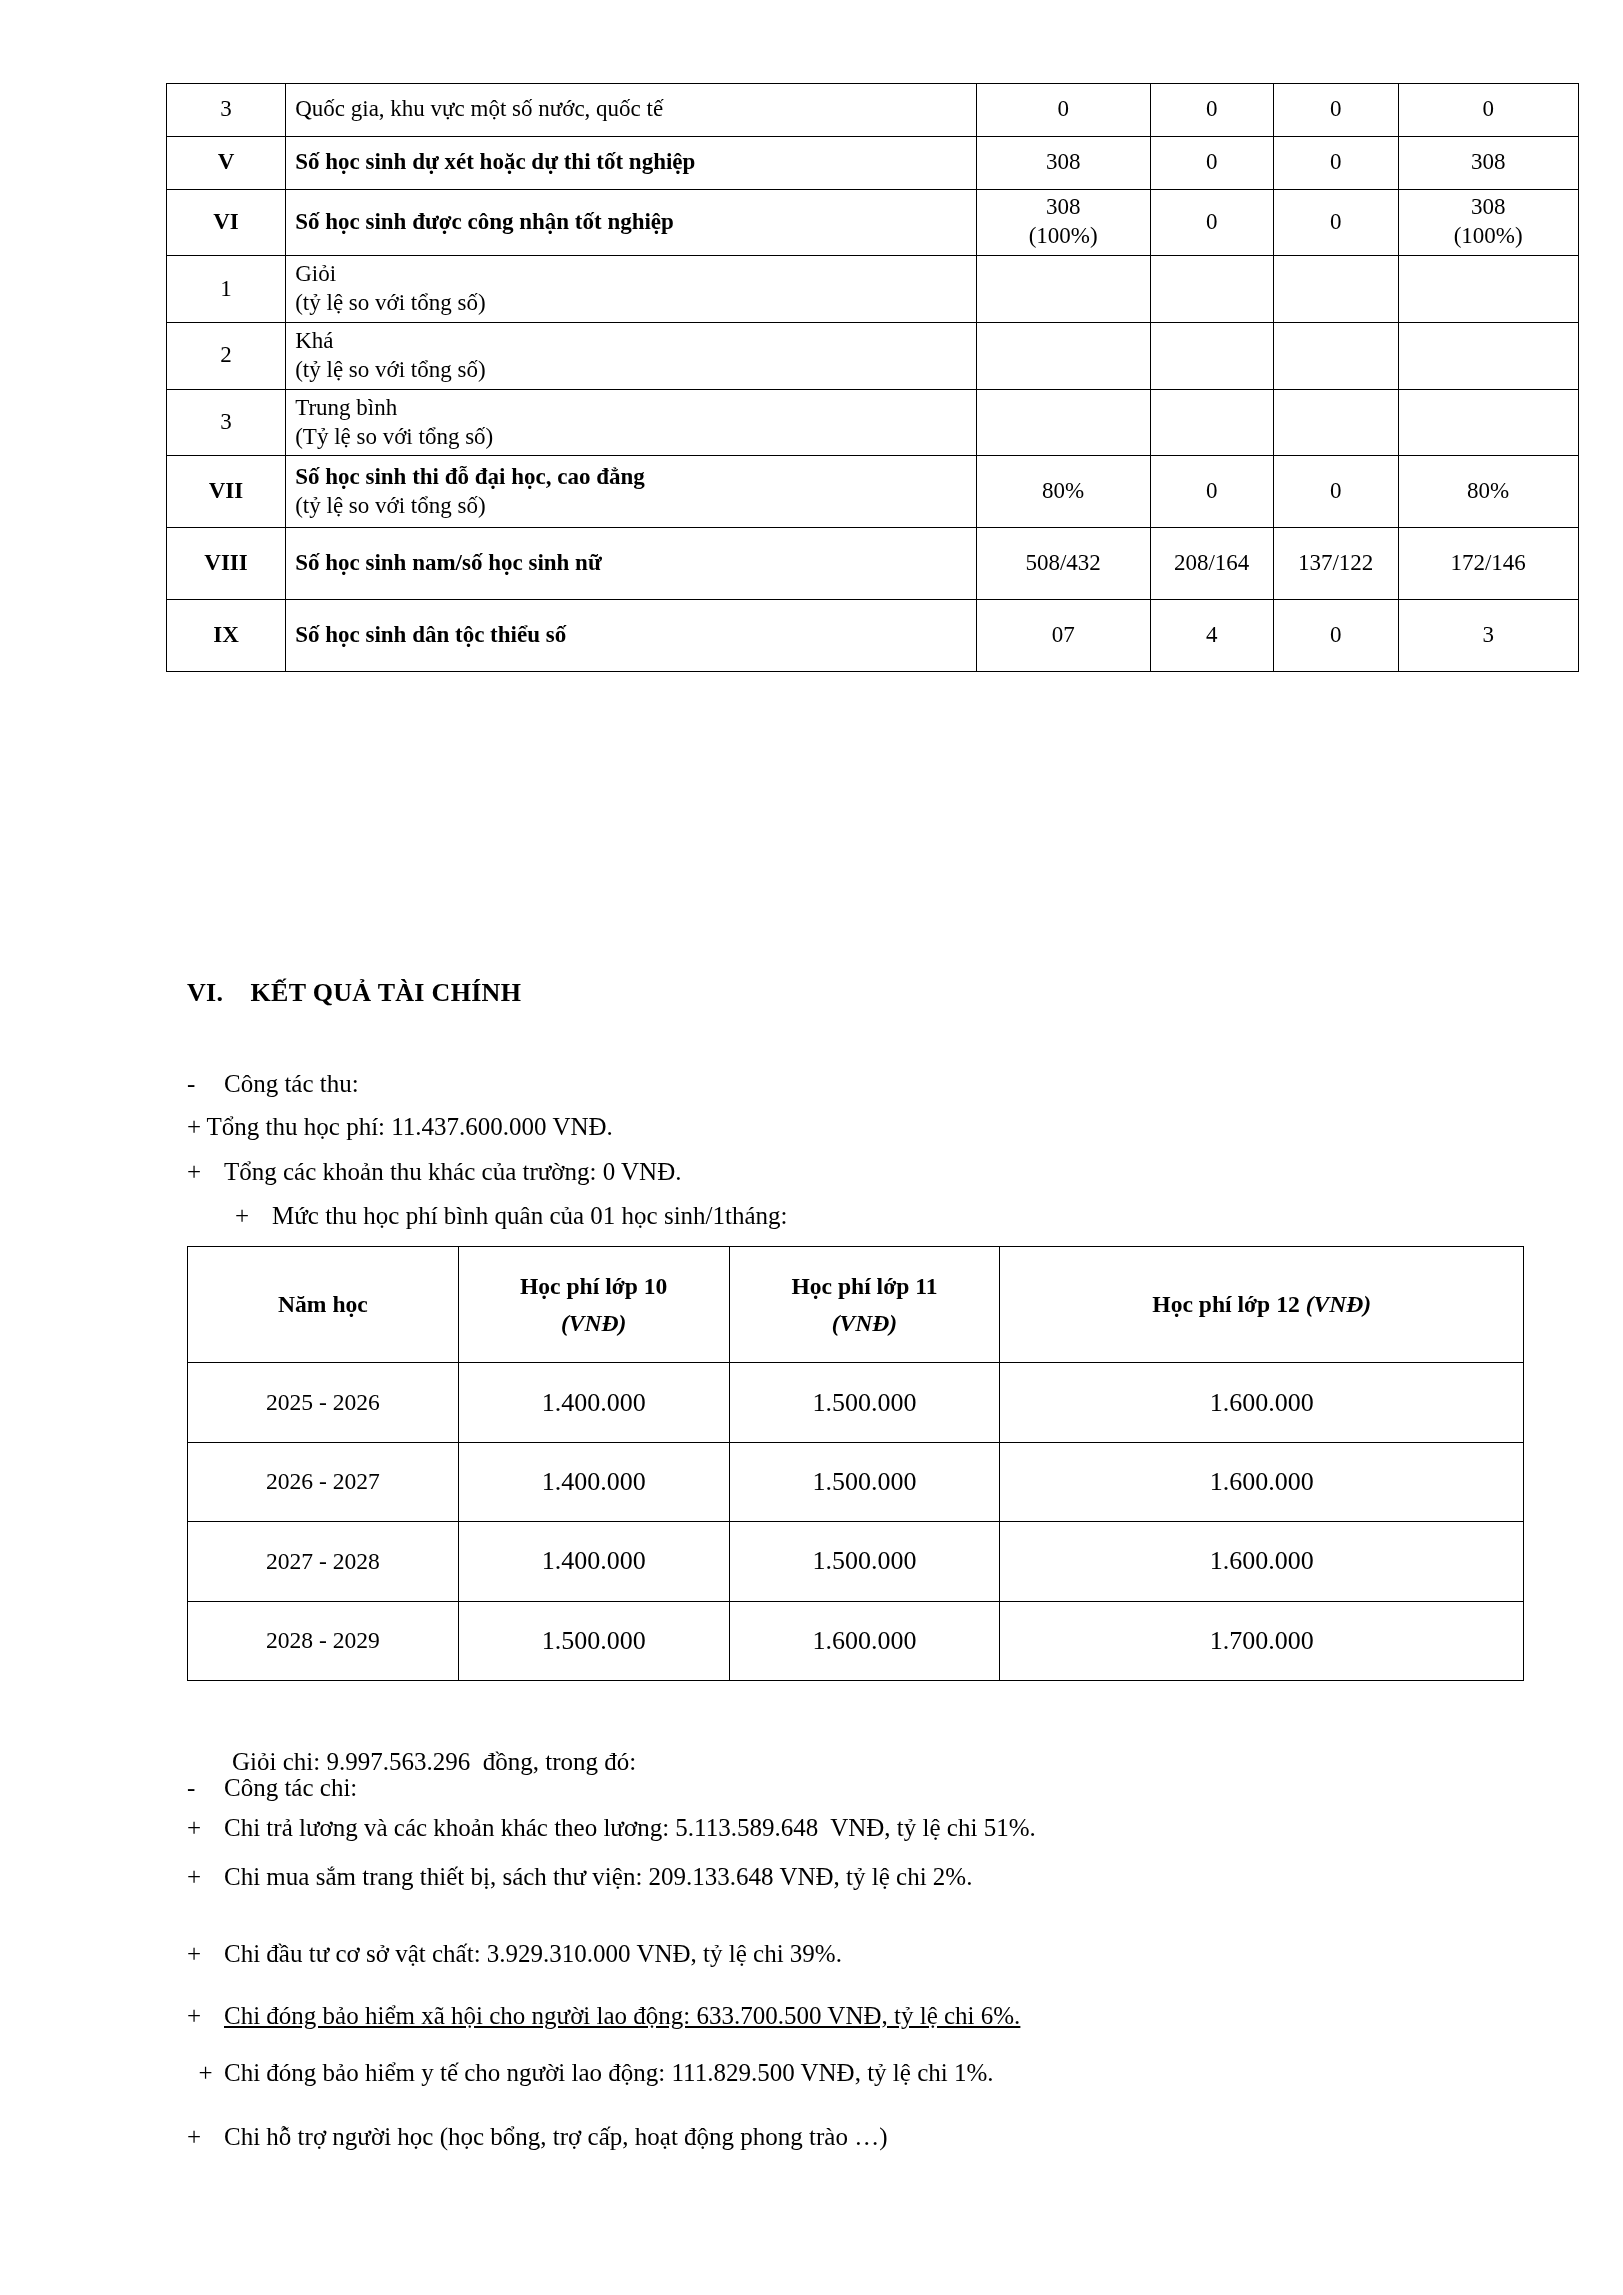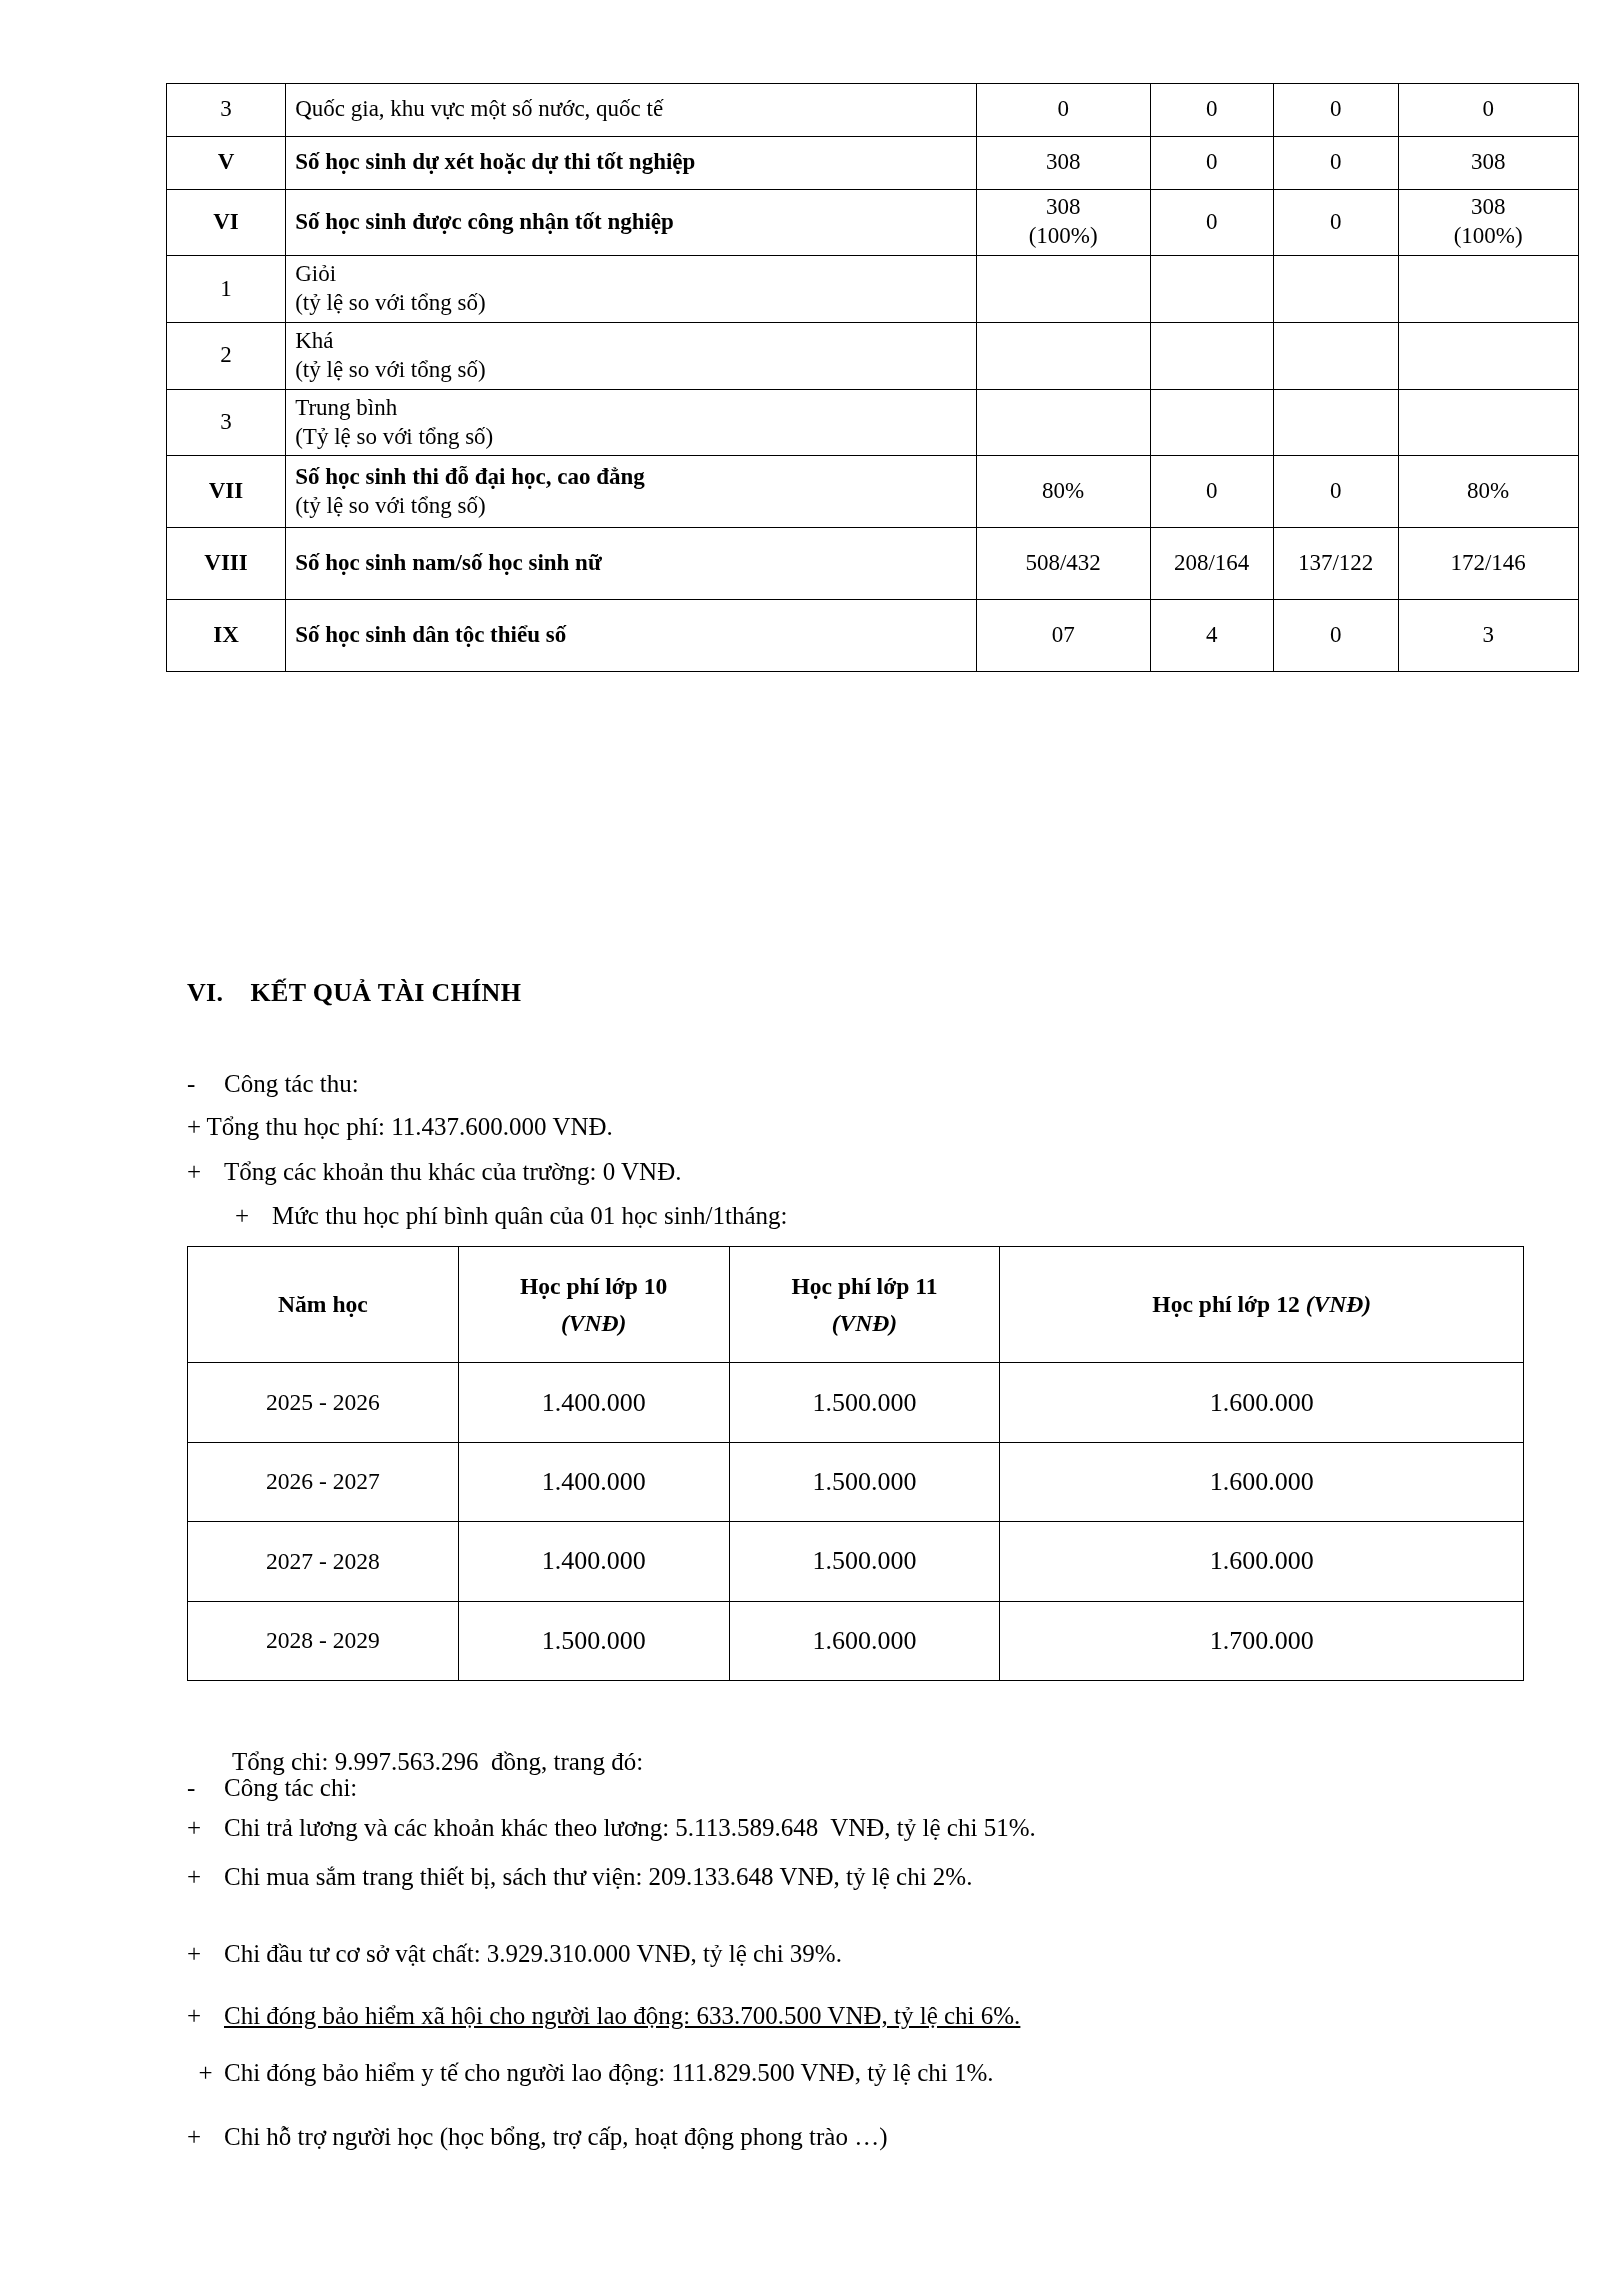--- a/index.html
+++ b/index.html
@@ -281,21 +281,21 @@
         <td class="cell-year">2028 - 2029</td>
         <td class="cell-amt">1.500.000</td>
         <td class="cell-amt">1.600.000</td>
         <td class="cell-amt">1.700.000</td>
       </tr>
     </tbody>
   </table>
 
   <div class="line dash-line p-congtacchi"><span class="bullet-mark">-</span><span>Công tác chi:</span></div>
 
-  <div class="line p-tongchi">Tổng chi: 9.997.563.296  đồng, trang đó:</div>
+  <div class="line p-tongchi">Giỏi chi: 9.997.563.296  đồng, trong đó:</div>
 
   <div class="line plus-line p-chi1"><span class="bullet-mark">+</span><span>Chi trả lương và các khoản khác theo lương: 5.113.589.648  VNĐ, tỷ lệ chi 51%.</span></div>
 
   <div class="line plus-line p-chi2"><span class="bullet-mark">+</span><span>Chi mua sắm trang thiết bị, sách thư viện: 209.133.648 VNĐ, tỷ lệ chi 2%.</span></div>
 
   <div class="line plus-line p-chi3"><span class="bullet-mark">+</span><span>Chi đầu tư cơ sở vật chất: 3.929.310.000 VNĐ, tỷ lệ chi 39%.</span></div>
 
   <div class="line plus-line p-chi4"><span class="bullet-mark">+</span><span>Chi đóng bảo hiểm xã hội cho người lao động: 633.700.500 VNĐ, tỷ lệ chi 6%.</span></div>
 
   <div class="line plus-line p-chi5"><span class="bullet-mark">+</span><span>Chi đóng bảo hiểm y tế cho người lao động: 111.829.500 VNĐ, tỷ lệ chi 1%.</span></div>

